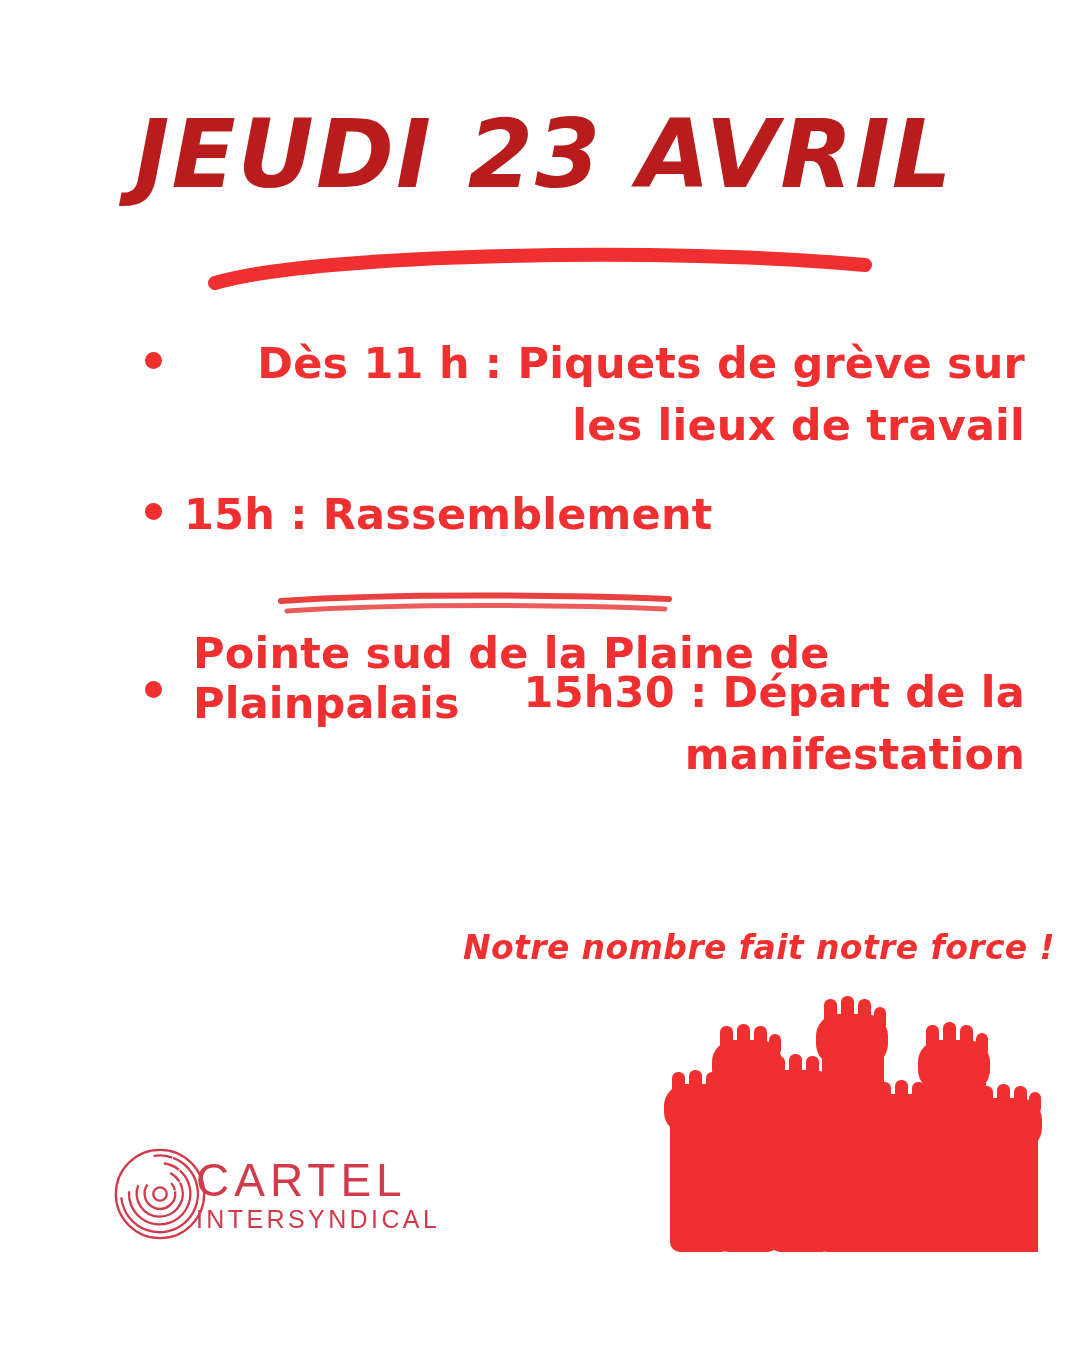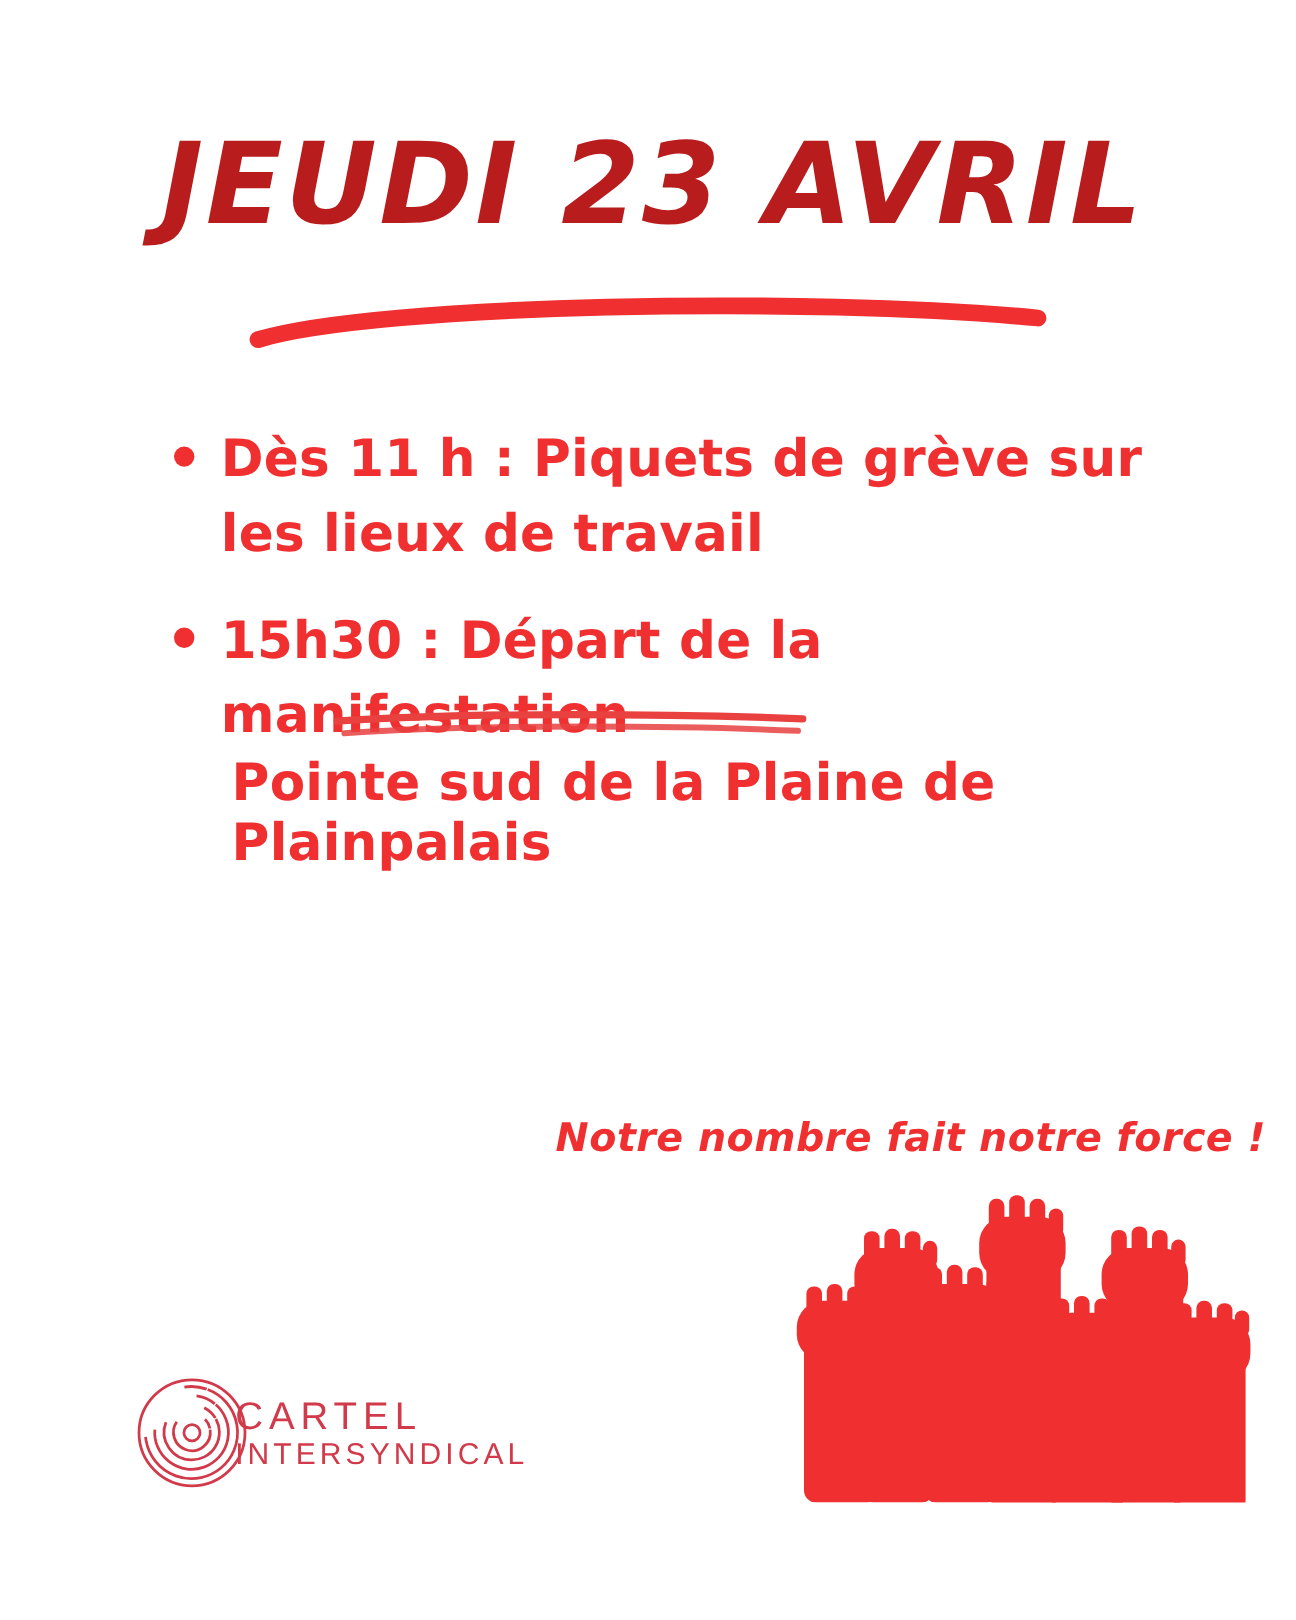--- a/index.html
+++ b/index.html
@@ -38,23 +38,24 @@
     position: absolute;
     top: 245px;
     left: 205px;
     width: 670px;
     height: 50px;
   }
 
   
   .list {
     position: absolute;
-    top: 352px;
+    top: 332px;
     left: 145px;
     width: 880px;
+    text-align: right;
   }
   .item {
     position: relative;
     display: flex;
     align-items: flex-start;
     margin-bottom: 26px;
   }
   .bullet {
     flex: 0 0 auto;
     width: 17px;
@@ -127,21 +128,21 @@
     display: flex;
     align-items: center;
   }
   .logo-mark { width: 96px; height: 96px; flex: 0 0 auto; }
   .logo-text {
     margin-left: -12px;
     line-height: 1;
   }
   .logo-main {
     font-family: "Liberation Sans", sans-serif;
-    font-size: 32px;
+    font-size: 46px;
     letter-spacing: 5px;
     color: #d13a4a;
   }
   .logo-sub {
     font-family: "Liberation Sans", sans-serif;
     font-size: 25px;
     letter-spacing: 3.4px;
     color: #d13a4a;
     margin-top: 4px;
     text-align: center;
@@ -158,20 +159,26 @@
     <path d="M10,38 C110,8 470,2 660,20" fill="none" stroke="#f03030" stroke-width="14" stroke-linecap="round"></path>
   </svg>
 
   <div class="list">
 
     <div class="item">
       <span class="bullet"></span>
       <span class="item-text">Dès 11 h : Piquets de grève sur les lieux de travail</span>
     </div>
 
+    <div class="item" style="margin-bottom:116px;">
+      <span class="bullet"></span>
+      <span class="item-text">
+        <span>15h : </span><span class="emph">Rassemblement</span>
+      </span>
+    </div>
 
     <div class="item">
       <span class="bullet"></span>
       <span class="item-text">15h30 : Départ de la manifestation</span>
     </div>
 
 
   </div>
 
   <svg class="scribble-underline" viewBox="0 0 400 26">

